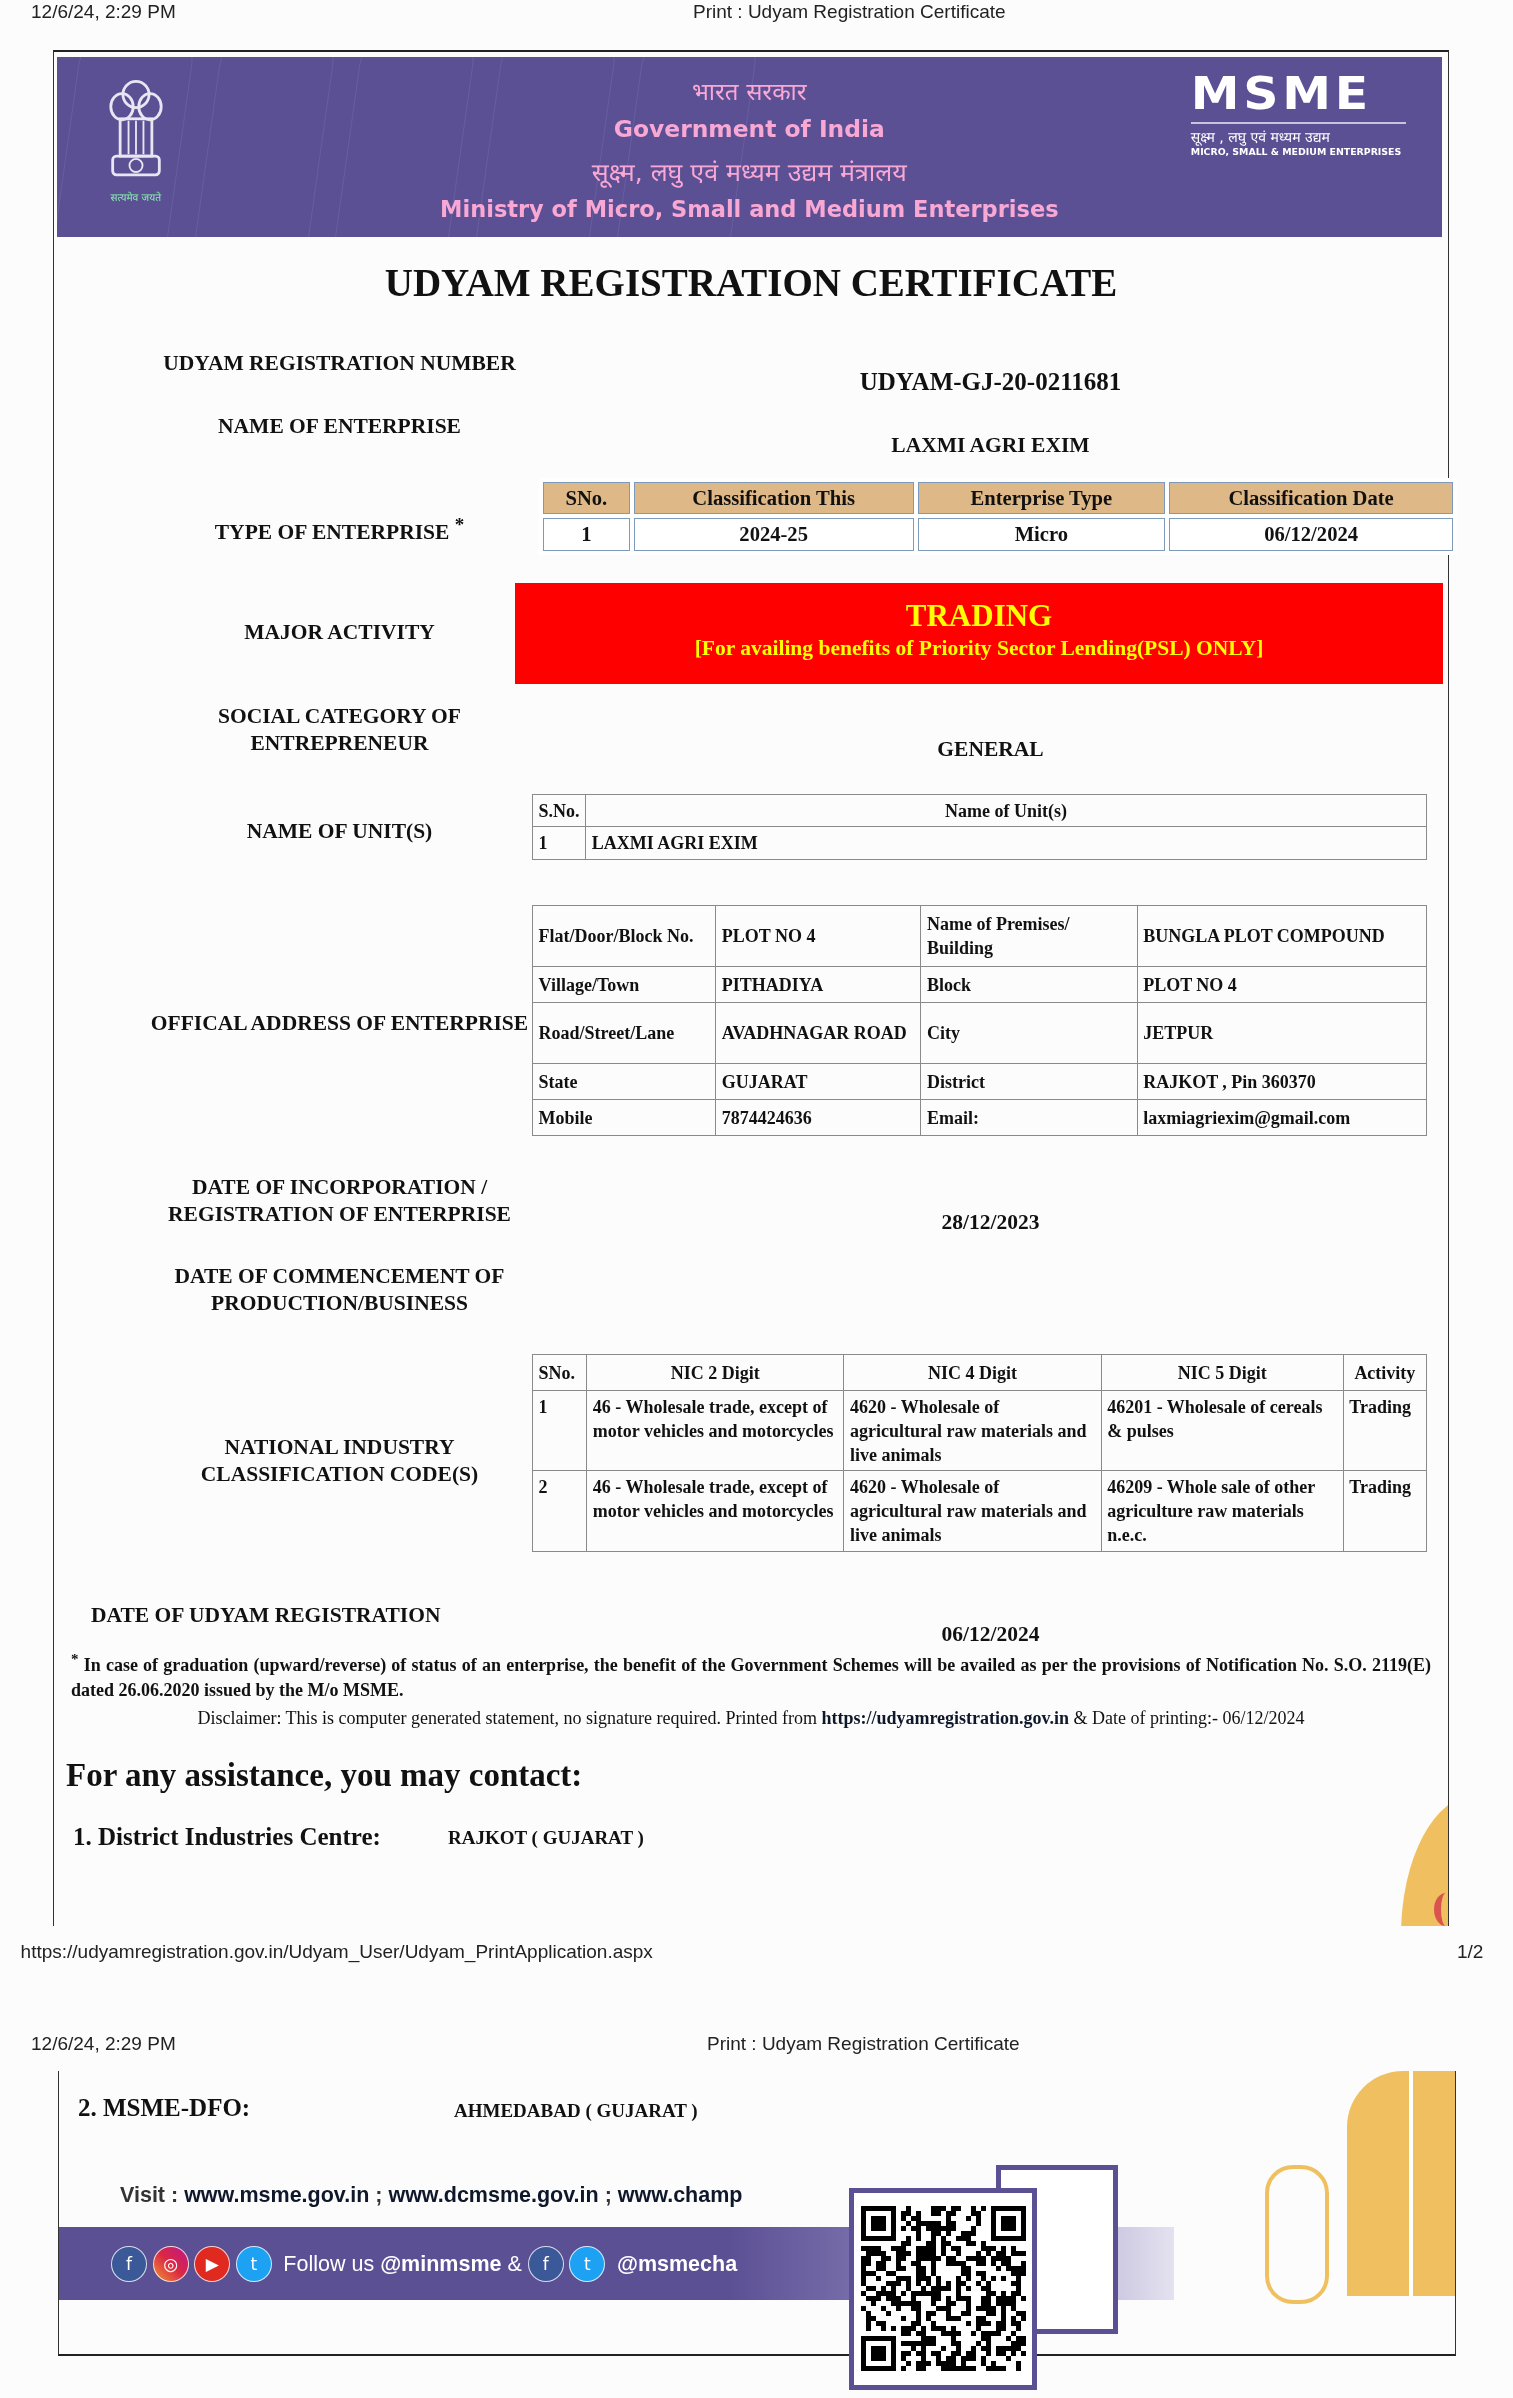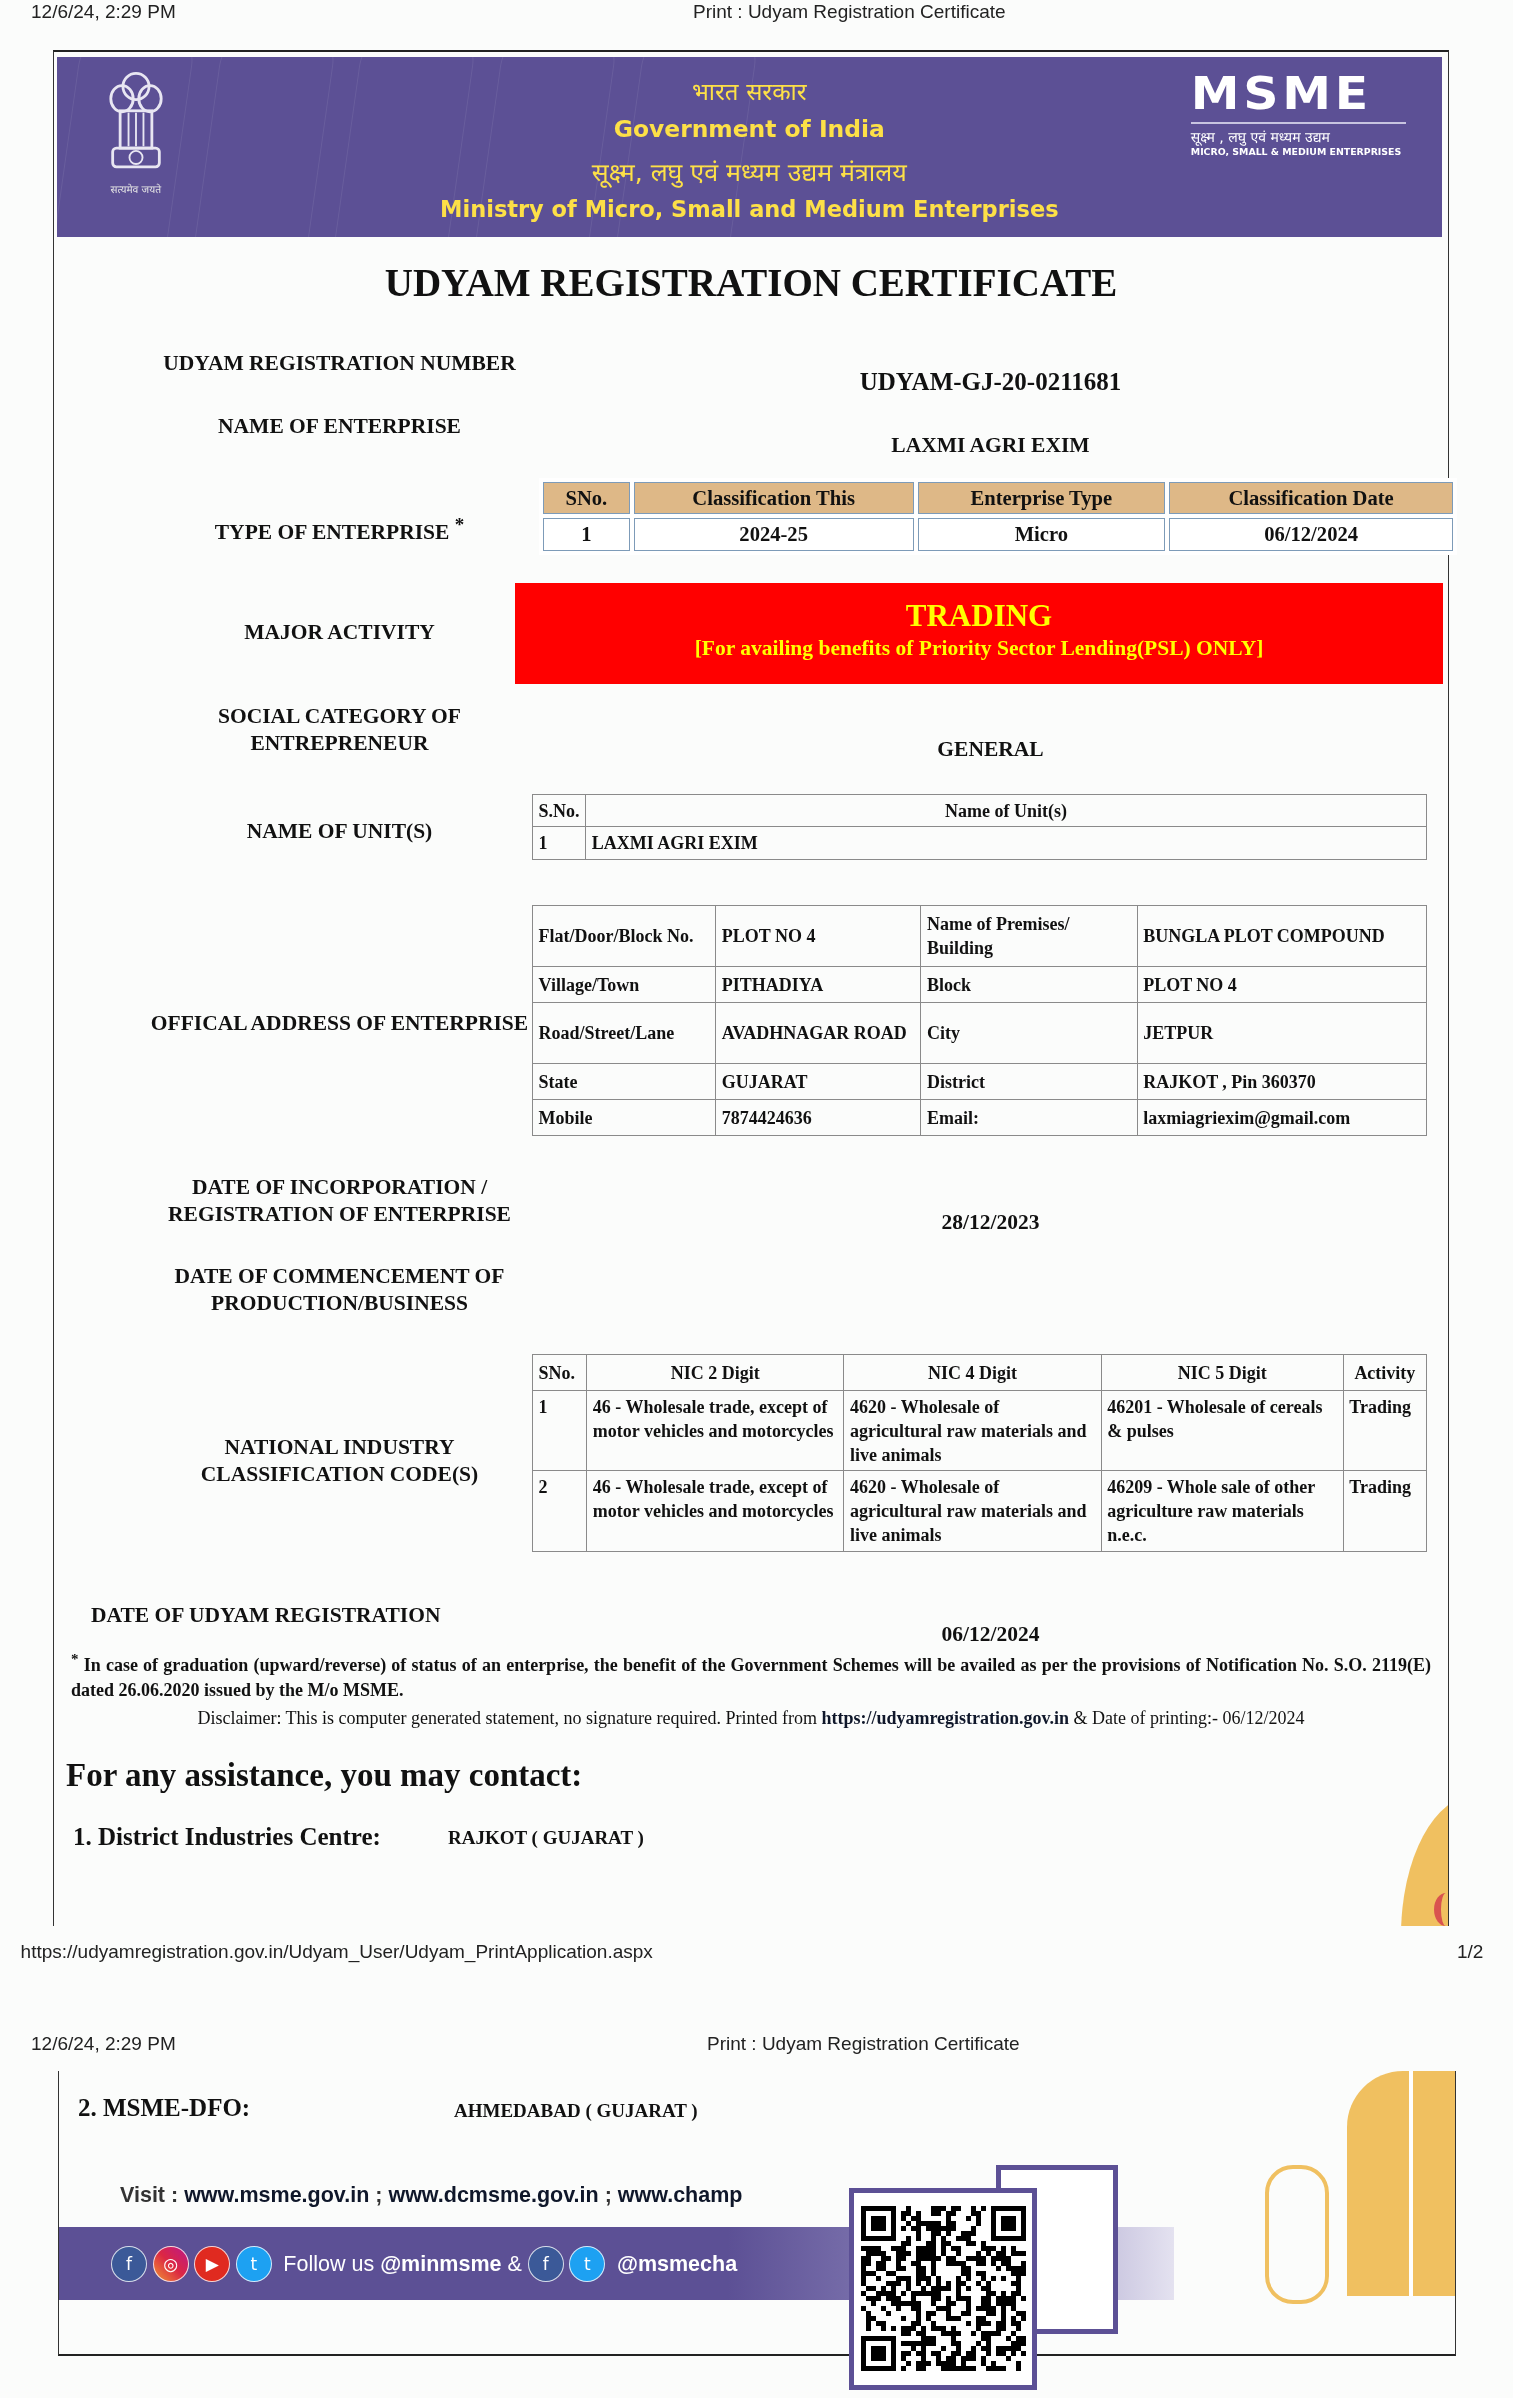--- a/index.html
+++ b/index.html
@@ -3,21 +3,21 @@
 <meta charset="utf-8">
 <style>
   html, body { margin:0; padding:0; }
   body { width:1513px; height:2399px; position:relative; background:#fbfcfb; font-family:"Liberation Serif", serif; color:#111; overflow:hidden; }
   .abs { position:absolute; }
   .sans { font-family:"Liberation Sans", sans-serif; }
   .print-hdr { font-size:19px; color:#222; }
   .frame { position:absolute; border:1.9px solid #333; border-top:2.8px solid #222; background:#fbfcfb; }
   .banner { position:absolute; background:#5c5095; overflow:hidden; }
   .banner .hex { position:absolute; border:1.9px solid rgba(255,255,255,0.08); border-radius:37px; transform:skewX(-8deg); }
-  .banner-text { position:absolute; left:0; right:0; text-align:center; color:#fde047; font-family:"DejaVu Sans", sans-serif; }
+  .banner-text { position:absolute; left:0; right:0; text-align:center; color:#f9a8d4; font-family:"DejaVu Sans", sans-serif; }
   .lbl { position:absolute; font-weight:bold; font-size:21.5px; text-align:center; line-height:27px; }
   .val { position:absolute; font-weight:bold; font-size:21.5px; text-align:center;margin-top:20px; }
   table { border-collapse:separate; }
   .cls-table { position:absolute; border-spacing:4.7px; background:#fff; }
   .cls-table th { background:#deb887; border:1.9px solid #7d9bb8; font-size:20.6px; padding:3.7px 9.4px; font-weight:bold; }
   .cls-table td { background:#fff; border:1.9px solid #7d9bb8; font-size:20.6px; padding:3.7px 9.4px; text-align:center; font-weight:bold; }
   .grid-table { position:absolute; border-collapse:collapse; font-size:18px; font-weight:bold; }
   .grid-table td, .grid-table th { border:1.9px solid #8a8a8a; padding:3.7px 5.6px; vertical-align:middle; text-align:left; line-height:24px; }
   .grid-table th { font-weight:bold; text-align:center; }
   .nic-table td { vertical-align:top; }
@@ -38,21 +38,21 @@
     <div style="position:absolute;left:42px;top:98px;width:17px;height:33px;border-left:7.5px solid #d9534f;border-radius:50% 0 0 50%;"></div>
   </div>
 
   <div class="banner" style="left:2.8px;top:4.7px;width:1385px;height:180px;">
     <div class="hex" style="left:9.4px;top:-28px;width:112px;height:244px;"></div>
     <div class="hex" style="left:150px;top:-28px;width:112px;height:244px;"></div>
     <div class="hex" style="left:290px;top:-28px;width:112px;height:244px;"></div>
     <div class="hex" style="left:431px;top:-28px;width:112px;height:244px;"></div>
     <div class="hex" style="left:572px;top:-28px;width:112px;height:244px;"></div>
 
-    <div class="abs" style="left:37px;top:9px;width:84px;height:141px;text-align:center;color:#e5e5e5;">
+    <div class="abs" style="left:37px;top:17px;width:84px;height:141px;text-align:center;color:#86efac;">
       <svg width="66" height="112" viewBox="0 0 70 120">
         <ellipse cx="35" cy="22" rx="14" ry="14" fill="none" stroke="#e8e6f2" stroke-width="3"></ellipse>
         <ellipse cx="20" cy="35" rx="12" ry="14" fill="none" stroke="#e8e6f2" stroke-width="3"></ellipse>
         <ellipse cx="50" cy="35" rx="12" ry="14" fill="none" stroke="#e8e6f2" stroke-width="3"></ellipse>
         <rect x="18" y="48" width="34" height="40" fill="none" stroke="#e8e6f2" stroke-width="3"></rect>
         <line x1="27" y1="50" x2="27" y2="86" stroke="#e8e6f2" stroke-width="2"></line>
         <line x1="35" y1="50" x2="35" y2="86" stroke="#e8e6f2" stroke-width="2"></line>
         <line x1="43" y1="50" x2="43" y2="86" stroke="#e8e6f2" stroke-width="2"></line>
         <rect x="10" y="88" width="50" height="20" rx="4" fill="none" stroke="#e8e6f2" stroke-width="3"></rect>
         <circle cx="35" cy="98" r="7" fill="none" stroke="#e8e6f2" stroke-width="2"></circle>

